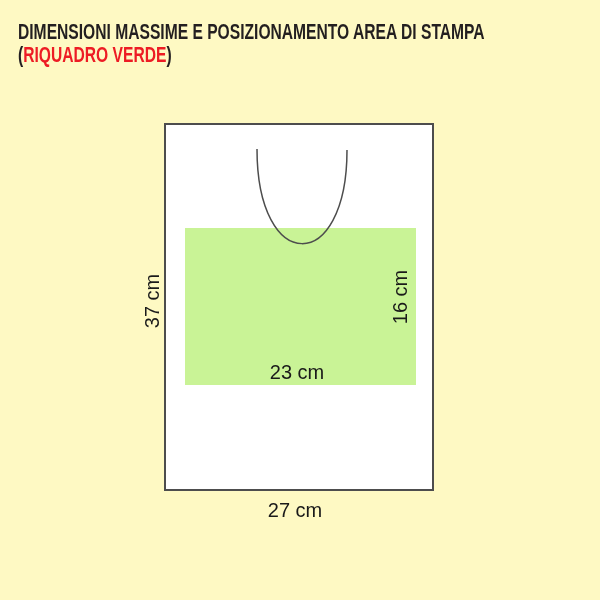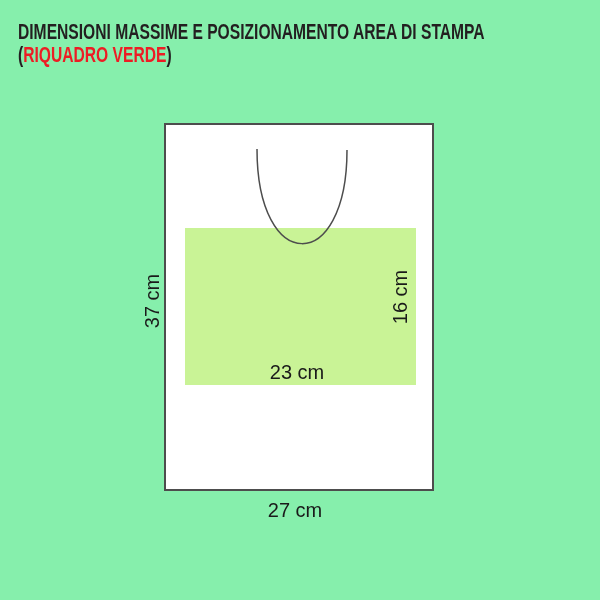--- a/index.html
+++ b/index.html
@@ -1,21 +1,21 @@
 <!DOCTYPE html>
 <html><head>
 <meta charset="utf-8">
 <style>
   * { margin: 0; padding: 0; box-sizing: border-box; }
   html, body { background: #ffffff; }
   .stage {
     position: relative;
     width: 600px;
     height: 600px;
-    background: #86efac;
+    background: #fef9c3;
     overflow: hidden;
     font-family: "Liberation Sans", sans-serif;
   }
 
   
   .title-wrap {
     position: absolute;
     left: 18px;
     top: 20px;
     width: 820px;

